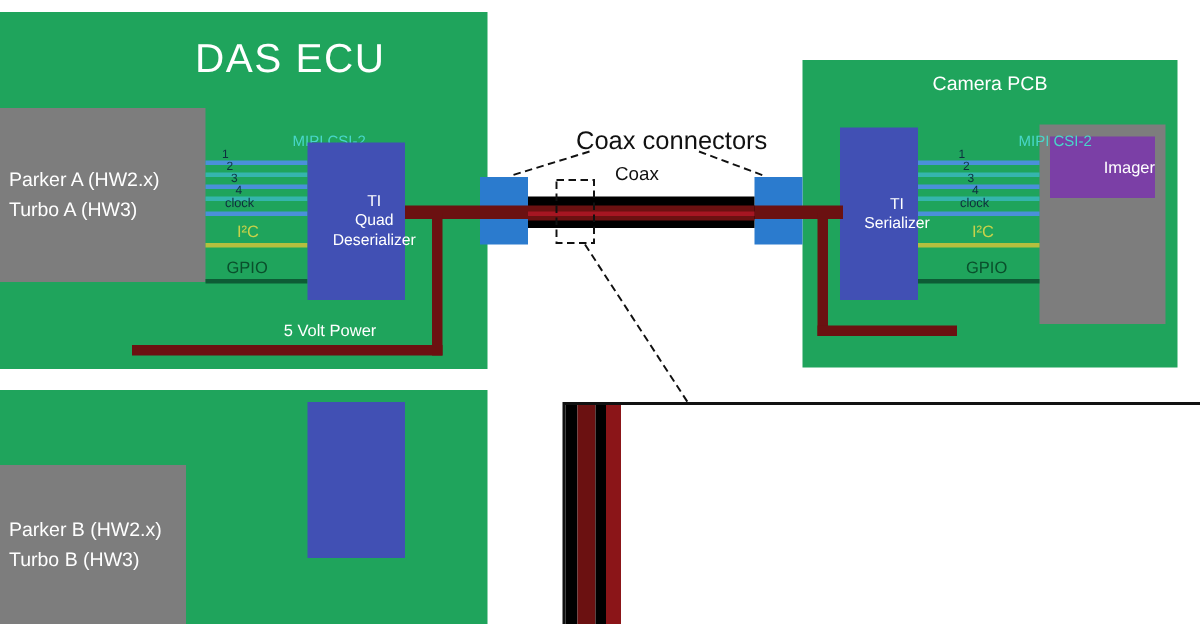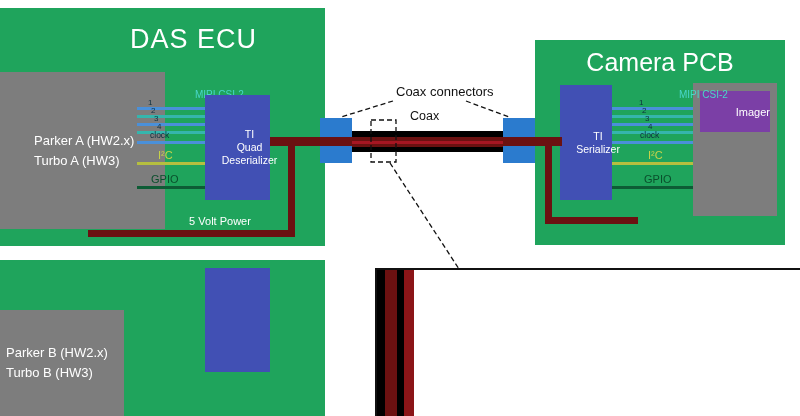--- a/index.html
+++ b/index.html
@@ -7,26 +7,26 @@
          font-family:"Liberation Sans",sans-serif;}
 
   
   .board{position:absolute;background:#1fa45c;}
   #board-das{left:0;top:8px;width:325px;height:238px;}
   #board-das2{left:0;top:260px;width:325px;height:156px;}
   #board-cam{left:535px;top:40px;width:250px;height:205px;}
 
   .board-title{position:absolute;color:#ffffff;text-align:center;}
   #title-das{left:0;top:24px;width:325px;font-size:27px;letter-spacing:1px;padding-left:31px;}
-  #title-cam{left:535px;top:48px;width:250px;font-size:25px;}
+  #title-cam{left:535px;top:48px;width:250px;font-size:13px;}
 
   
   .gray-block{position:absolute;background:#7d7d7d;display:flex;align-items:center;}
   .gray-block span{color:#fff;font-size:13px;line-height:20px;white-space:pre-line;padding-left:6px;}
-  #parker-a{left:0;top:72px;width:137px;height:157px;padding-left:28px;}
+  #parker-a{left:0;top:72px;width:137px;height:116px;}
   #parker-b{left:0;top:310px;width:124px;height:106px;}
   #cam-gray{position:absolute;left:693px;top:83px;width:84px;height:133px;background:#7d7d7d;}
 
   
   .chip{position:absolute;background:#4150b4;display:flex;align-items:center;justify-content:center;}
   .chip span{color:#fff;font-size:10.5px;line-height:13px;text-align:center;white-space:pre-line;margin-left:24px;}
   #deser-a{left:205px;top:95px;width:65px;height:105px;}
   #deser-b{left:205px;top:268px;width:65px;height:104px;}
   #serializer{left:560px;top:85px;width:52px;height:115px;}
   .purple{position:absolute;background:#7b3fa6;display:flex;align-items:center;justify-content:center;color:#fff;}
@@ -58,21 +58,21 @@
   #pwr-h-left{left:88px;top:230px;width:207px;height:7px;}
   #pwr-v-right{left:545px;top:142px;width:7px;height:82px;}
   #pwr-h-right{left:545px;top:217px;width:93px;height:7px;}
   #pwr-label{position:absolute;left:150px;top:215px;width:140px;text-align:center;color:#fff;font-size:11px;}
   #regulator{position:absolute;left:638px;top:212px;width:74px;height:27px;background:#7c1313;
              display:flex;align-items:center;justify-content:center;}
   #regulator span{color:#fff;font-size:8.5px;line-height:10px;text-align:center;white-space:pre-line;}
 
   
   #ann-svg{position:absolute;left:0;top:0;pointer-events:none;}
-  #coax-connectors-label{position:absolute;left:396px;top:84px;font-size:13px;color:#111;}
+  #coax-connectors-label{position:absolute;left:384px;top:84px;font-size:17px;color:#111;}
   #coax-label{position:absolute;left:410px;top:109px;font-size:12.5px;color:#111;}
 
   
   #info-box{position:absolute;left:375px;top:268px;width:430px;height:152px;background:#fff;
             border:2px solid #111;}
   #info-stripes{position:absolute;left:0;top:0;bottom:0;display:flex;}
   #info-stripes div{height:100%;}
   .st1{width:8px;background:#000;}
   .st2{width:12px;background:#6b1111;}
   .st3{width:7px;background:#000;}

